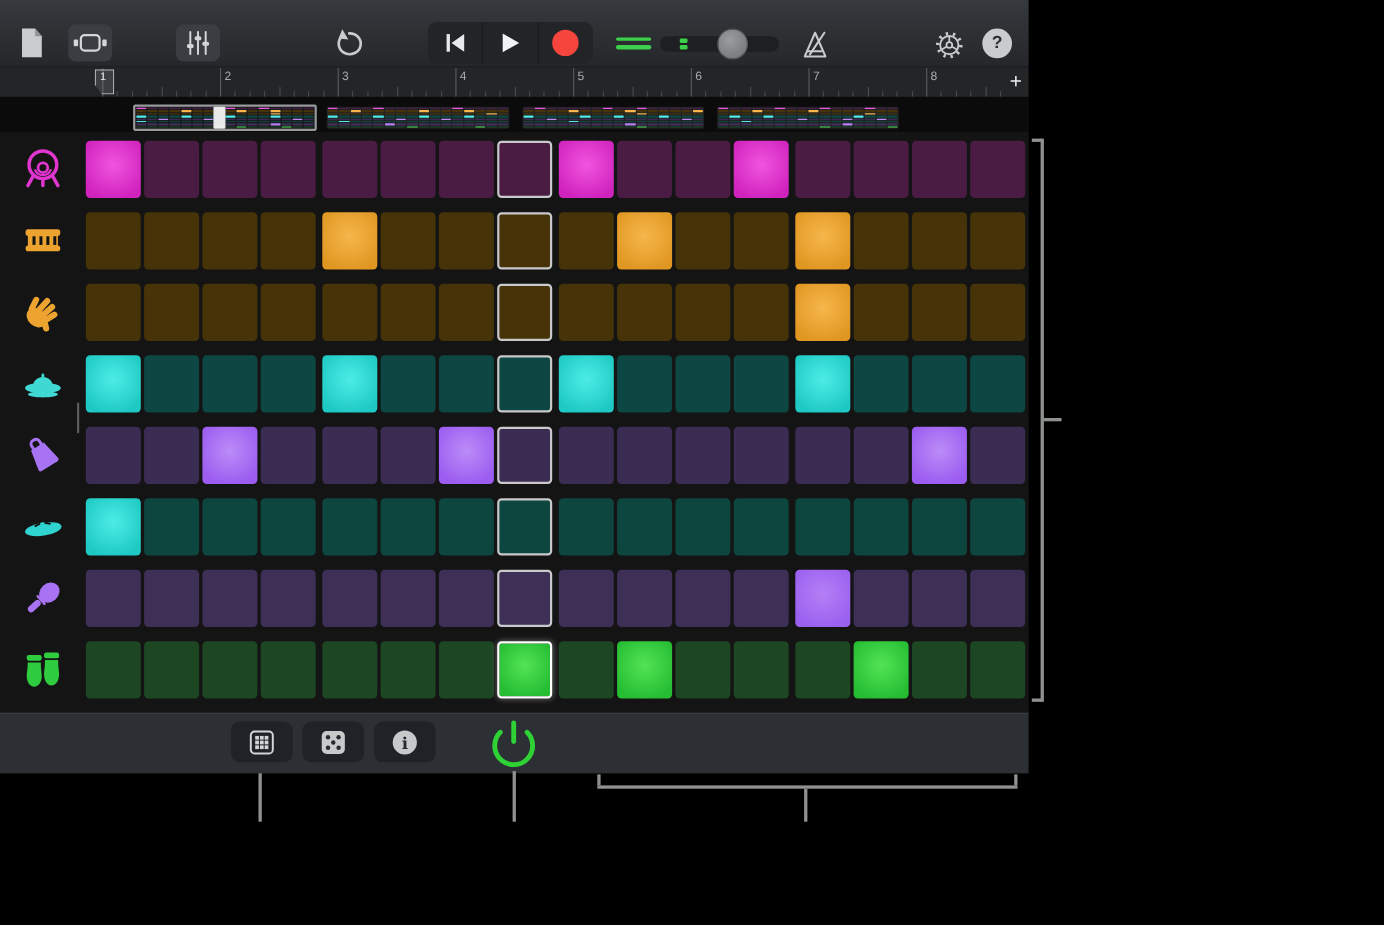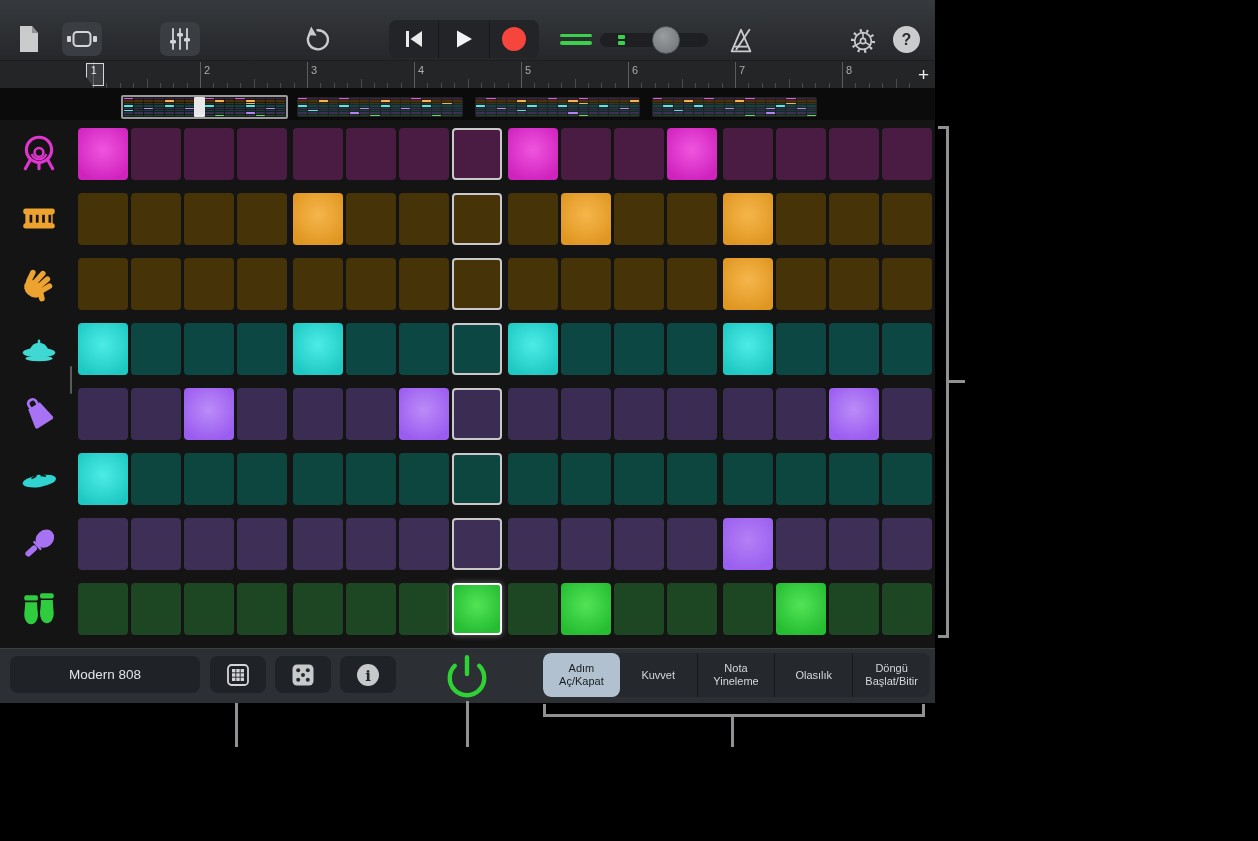--- a/index.html
+++ b/index.html
@@ -990,23 +990,20 @@
         <div class="cell" style="left: 614px; top: 463px; background: rgb(29, 70, 34);"></div>
         <div class="cell" style="left: 667px; top: 463px; background: rgb(29, 70, 34);"></div>
         <div class="cell" style="left: 723px; top: 463px; background: rgb(29, 70, 34);"></div>
         <div class="cell" style="left: 776px; top: 463px; background: radial-gradient(circle at 50% 42%, rgb(82, 228, 85) 0%, rgb(38, 189, 51) 80%);"></div>
         <div class="cell" style="left: 829px; top: 463px; background: rgb(29, 70, 34);"></div>
         <div class="cell" style="left: 882px; top: 463px; background: rgb(29, 70, 34);"></div>
       </div>
   </div>
 
   <div class="bottombar">
-    <div class="bb-btn preset">
-      <span>Modern 808</span>
-    </div>
     <div class="bb-btn gridbtn">
       <svg width="24" height="24" viewBox="0 0 24 24">
         <rect x="2" y="2" width="20" height="20" rx="3.5" fill="none" stroke="#d3d5d7" stroke-width="1.8"></rect>
         <g fill="#d3d5d7">
           <rect x="6" y="6" width="3.4" height="3.4"></rect>
             <rect x="10.3" y="6" width="3.4" height="3.4"></rect>
             <rect x="14.6" y="6" width="3.4" height="3.4"></rect>
           <rect x="6" y="10.3" width="3.4" height="3.4"></rect>
             <rect x="10.3" y="10.3" width="3.4" height="3.4"></rect>
             <rect x="14.6" y="10.3" width="3.4" height="3.4"></rect>
@@ -1035,30 +1032,20 @@
       </svg>
     </div>
     <div class="power">
       <svg width="46" height="46" viewBox="0 0 24 24">
         <g stroke="#2fd235" stroke-width="2.3" fill="none" stroke-linecap="round">
           <path d="M12 2.2 V11"></path>
           <path d="M18.36 6.64 a9 9 0 1 1 -12.73 0"></path>
         </g>
       </svg>
     </div>
-    <div class="segments" id="segments">
-        <div class="seg selected">Adım
-Aç/Kapat</div>
-        <div class="seg">Kuvvet</div>
-        <div class="seg">Nota
-Yineleme</div>
-        <div class="seg">Olasılık</div>
-        <div class="seg">Döngü
-Başlat/Bitir</div>
-      </div>
   </div>
 </div>
 
 <div class="co" style="left:946px;top:126px;width:3px;height:512px"></div>
 <div class="co" style="left:938px;top:126px;width:9px;height:3px"></div>
 <div class="co" style="left:938px;top:635px;width:9px;height:3px"></div>
 <div class="co" style="left:949px;top:380px;width:16px;height:3px"></div>
 <div class="co" style="left:235px;top:703px;width:3px;height:44px"></div>
 <div class="co" style="left:466px;top:701px;width:3px;height:46px"></div>
 <div class="co" style="left:543px;top:714px;width:382px;height:3px"></div>

